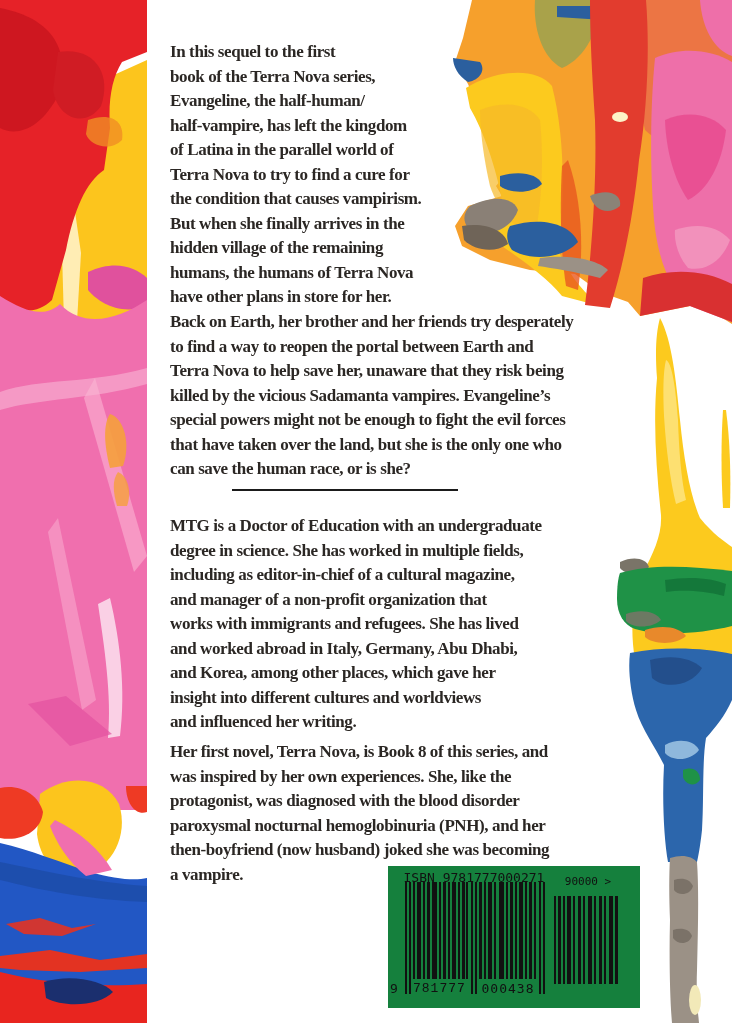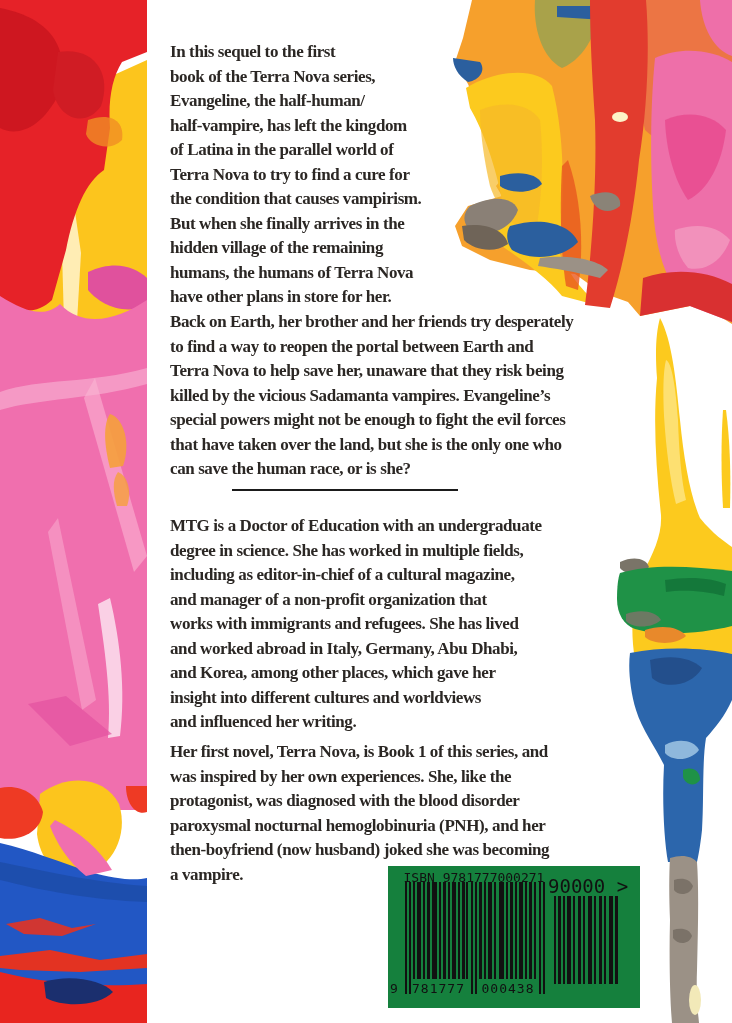--- a/index.html
+++ b/index.html
@@ -42,25 +42,25 @@
     font-family:"DejaVu Sans Mono", monospace;
     color:#111;
   }
   .isbn-label{
     position:absolute;left:10px;top:4px;width:152px;
     text-align:center;font-size:13px;letter-spacing:0px;white-space:nowrap;
   }
   .bars-main{position:absolute;left:17px;top:16px;}
   .digit{position:absolute;top:115px;font-size:13px;line-height:15px;}
   .g1{left:2px;}
-  .g2{left:19px;width:58px;text-align:right;letter-spacing:1px;}
+  .g2{left:25px;width:58px;text-align:left;letter-spacing:1px;font-family:Liberation Mono, monospace;}
   .g3{left:90px;width:60px;text-align:center;letter-spacing:1px;}
   .price{
     position:absolute;left:160px;top:9px;width:80px;
-    text-align:center;font-size:19px;white-space:nowrap;
+    text-align:center;font-size:11px;white-space:nowrap;
   }
   .bars-supp{position:absolute;left:166px;top:30px;}
 </style>
 </head>
 <body>
 
 <div class="cover">
 
   <svg class="art left-art" width="147" height="1023" viewBox="0 0 147 1023" preserveAspectRatio="none">
 
@@ -185,21 +185,21 @@
   <div class="divider"></div>
   <div class="p p3">MTG is a Doctor of Education with an undergraduate
 degree in science. She has worked in multiple fields,
 including as editor-in-chief of a cultural magazine,
 and manager of a non-profit organization that
 works with immigrants and refugees. She has lived
 and worked abroad in Italy, Germany, Abu Dhabi,
 and Korea, among other places, which gave her
 insight into different cultures and worldviews
 and influenced her writing.</div>
-  <div class="p p4">Her first novel, Terra Nova, is Book 1 of this series, and
+  <div class="p p4">Her first novel, Terra Nova, is Book 8 of this series, and
 was inspired by her own experiences. She, like the
 protagonist, was diagnosed with the blood disorder
 paroxysmal nocturnal hemoglobinuria (PNH), and her
 then-boyfriend (now husband) joked she was becoming
 a vampire.</div>
 
   <div class="barcode">
     <div class="isbn-label">ISBN 9781777000271</div>
 
     <svg class="bars-main" width="140" height="112" viewBox="0 0 140 112">

